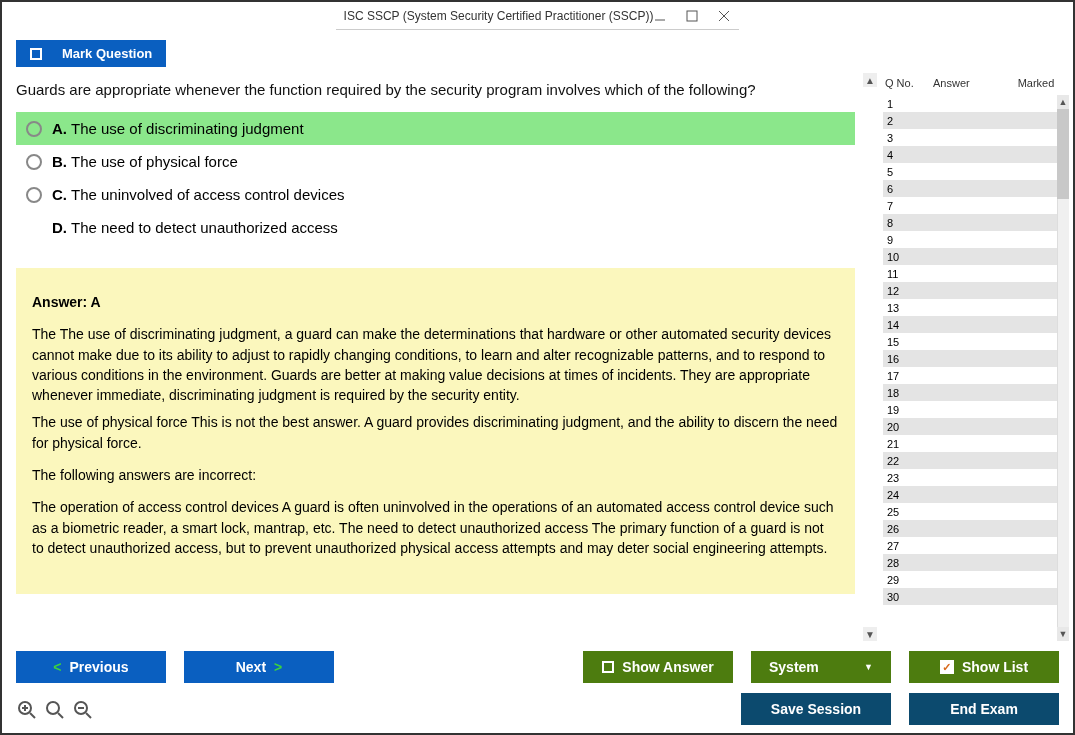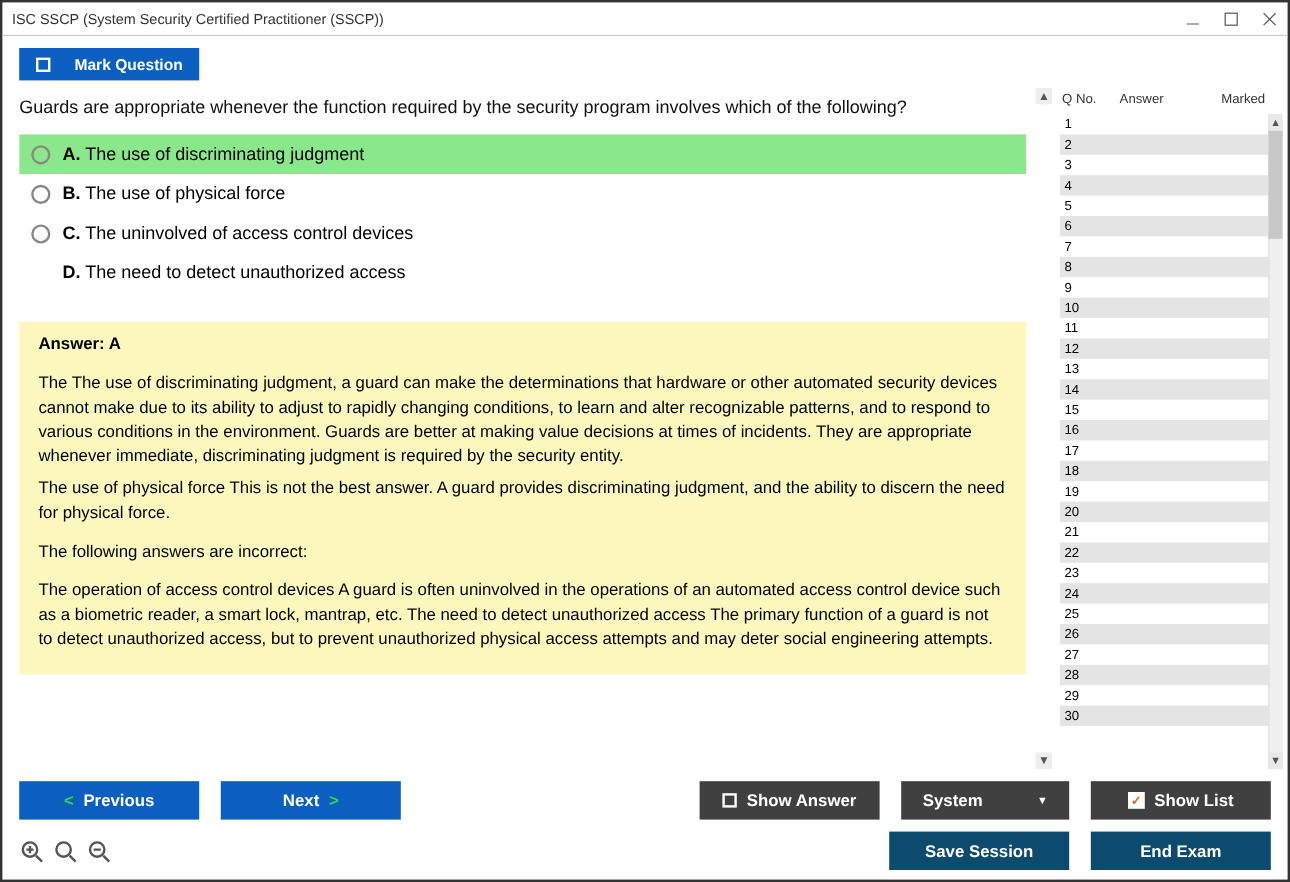--- a/index.html
+++ b/index.html
@@ -1,19 +1,19 @@
 <!DOCTYPE html>
 <html><head>
 <meta charset="utf-8">
 <style>
   * { box-sizing: border-box; margin: 0; padding: 0; }
   body { font-family: Arial, Helvetica, sans-serif; background: #fff; }
   .window {
     width: 1075px; height: 735px; border: 2px solid #333; position: relative;
-    display: flex; flex-direction: column; overflow: hidden;
+    display: flex; flex-direction: column; overflow: hidden; align-items: center;
   }
   .titlebar {
     height: 28px; display: flex; align-items: center; padding: 0 8px;
     font-size: 12px; color: #333; border-bottom: 1px solid #ccc;
   }
   .title-spacer { flex: 1; }
   .winbtns { display: flex; gap: 18px; align-items: center; }
   .winbtn { width: 14px; height: 14px; display: flex; align-items: center; justify-content: center; cursor: pointer; }
   .winbtn svg { width: 12px; height: 12px; }
   .content {
@@ -41,21 +41,21 @@
     display: flex; align-items: center; gap: 10px; padding: 8px 10px; font-size: 15px;
   }
   .option.correct { background: #8be78b; }
   .radio {
     width: 16px; height: 16px; border: 2px solid #888; border-radius: 50%; flex-shrink: 0;
   }
   .radio.hidden { visibility: hidden; }
   .option-label { display: flex; gap: 4px; }
   .option-label .letter { font-weight: bold; }
   .answer-box {
-    background: #fbf7bd; padding: 8px 16px; margin: 24px 14px 0 0; font-size: 14px; line-height: 1.45;
+    background: #fbf7bd; padding: 24px 16px; margin: 24px 14px 0 0; font-size: 14px; line-height: 1.45;
   }
   .answer-box .ans-head { font-weight: bold; margin-bottom: 12px; }
   .answer-box .exp-head { font-weight: bold; margin-bottom: 10px; }
   .answer-box .main-exp { font-weight: normal; margin-bottom: 7px; }
   .answer-box p { margin-bottom: 12px; }
   .right-pane {
     width: 192px; display: flex; flex-direction: column; border-left: 0; padding-left: 6px;
   }
   .list-header {
     display: flex; font-size: 11px; color: #333; padding: 4px 2px 6px 2px;
@@ -75,21 +75,21 @@
   .bottom-bar {
     padding: 10px 14px 8px 14px; display: flex; flex-direction: column; gap: 10px;
   }
   .btn-row { display: flex; gap: 18px; align-items: center; }
   .btn {
     height: 32px; padding: 0 18px; color: #fff; border: none; font-size: 14px;
     font-weight: bold; display: flex; align-items: center; justify-content: center; gap: 8px;
     cursor: pointer; min-width: 150px;
   }
   .btn.blue { background: #0a5fc0; }
-  .btn.orange { background: #404040; }
+  .btn.orange { background: #4d7c0f; }
   .btn.dark { background: #0c4a6e; }
   .btn .arrow { font-size: 14px; font-weight: bold; }
   .btn .arrow.green { color: #3cd43c; }
   .btn .sq { width: 12px; height: 12px; border: 2px solid #fff; display:inline-block;}
   .btn .check { width: 14px; height: 14px; background:#fff; color:#d96a1e; font-size:11px; display:flex; align-items:center; justify-content:center; font-weight:bold;}
   .spacer { flex: 1; }
   .zoom-row { display: flex; gap: 6px; padding-top: 2px; color: #555; }
   .zoom-btn { width: 22px; height: 22px; display:flex; align-items:center; justify-content:center; cursor:pointer;}
   .zoom-btn svg { width: 20px; height: 20px; }
 </style>

